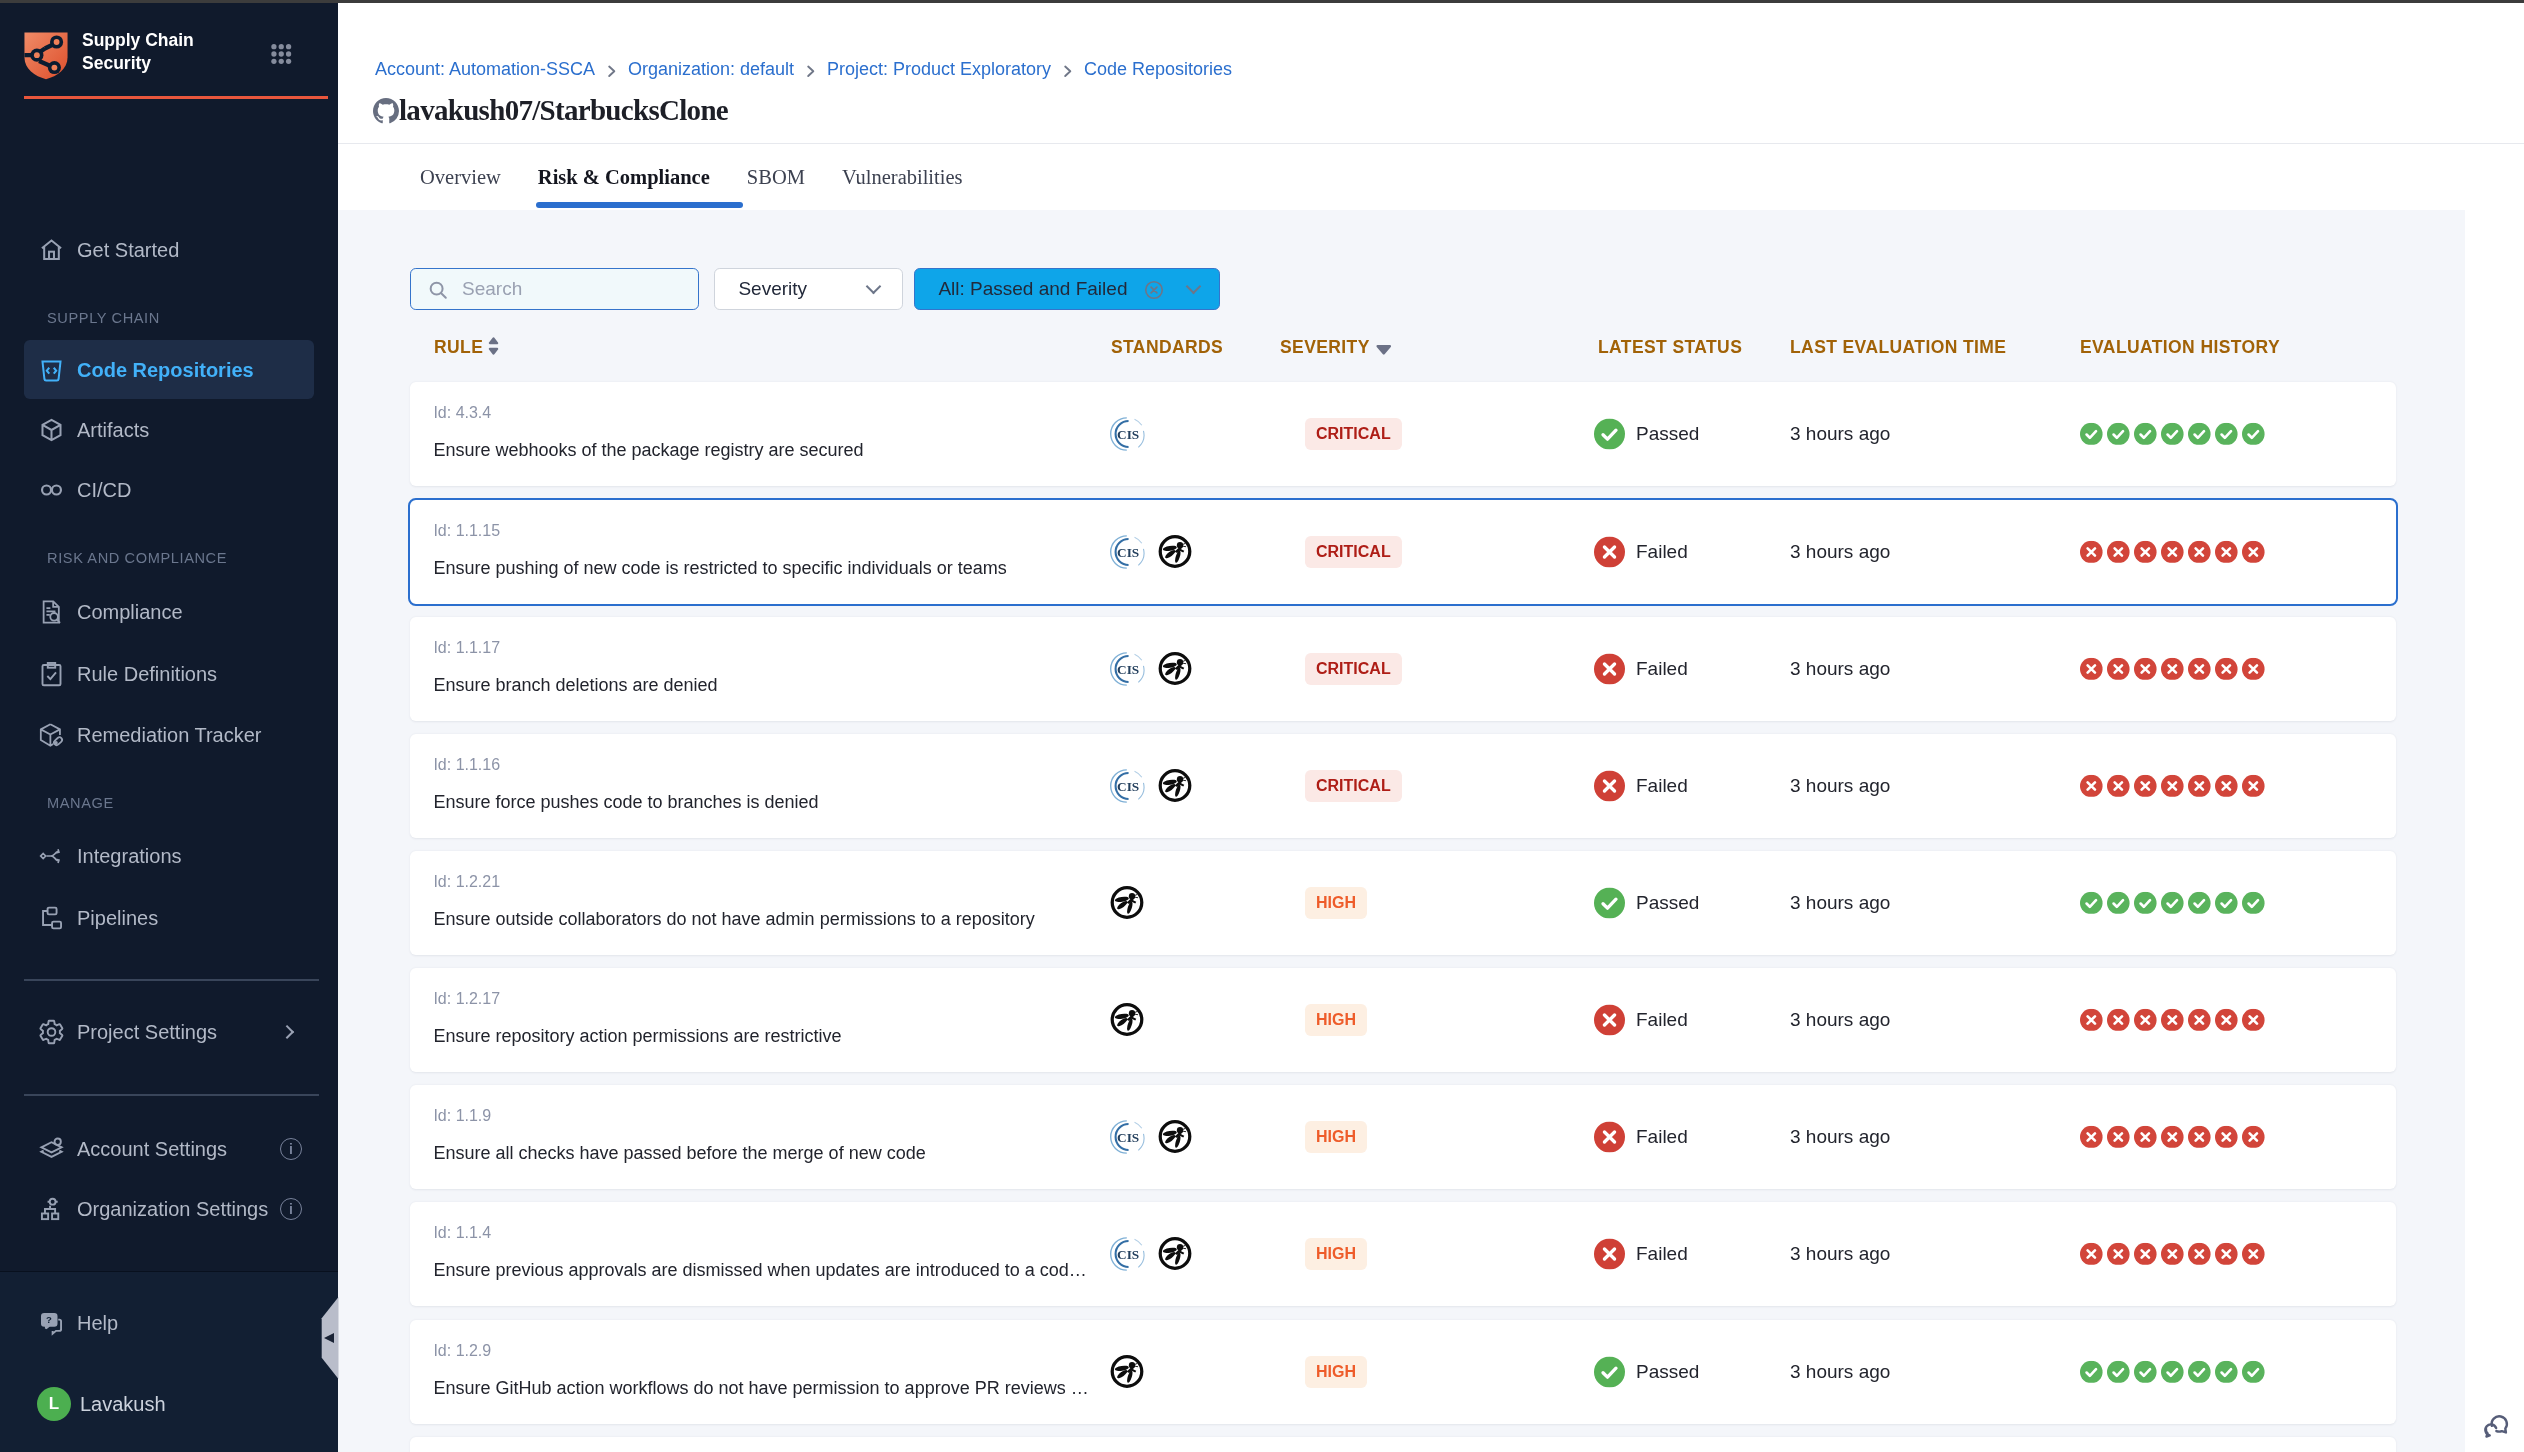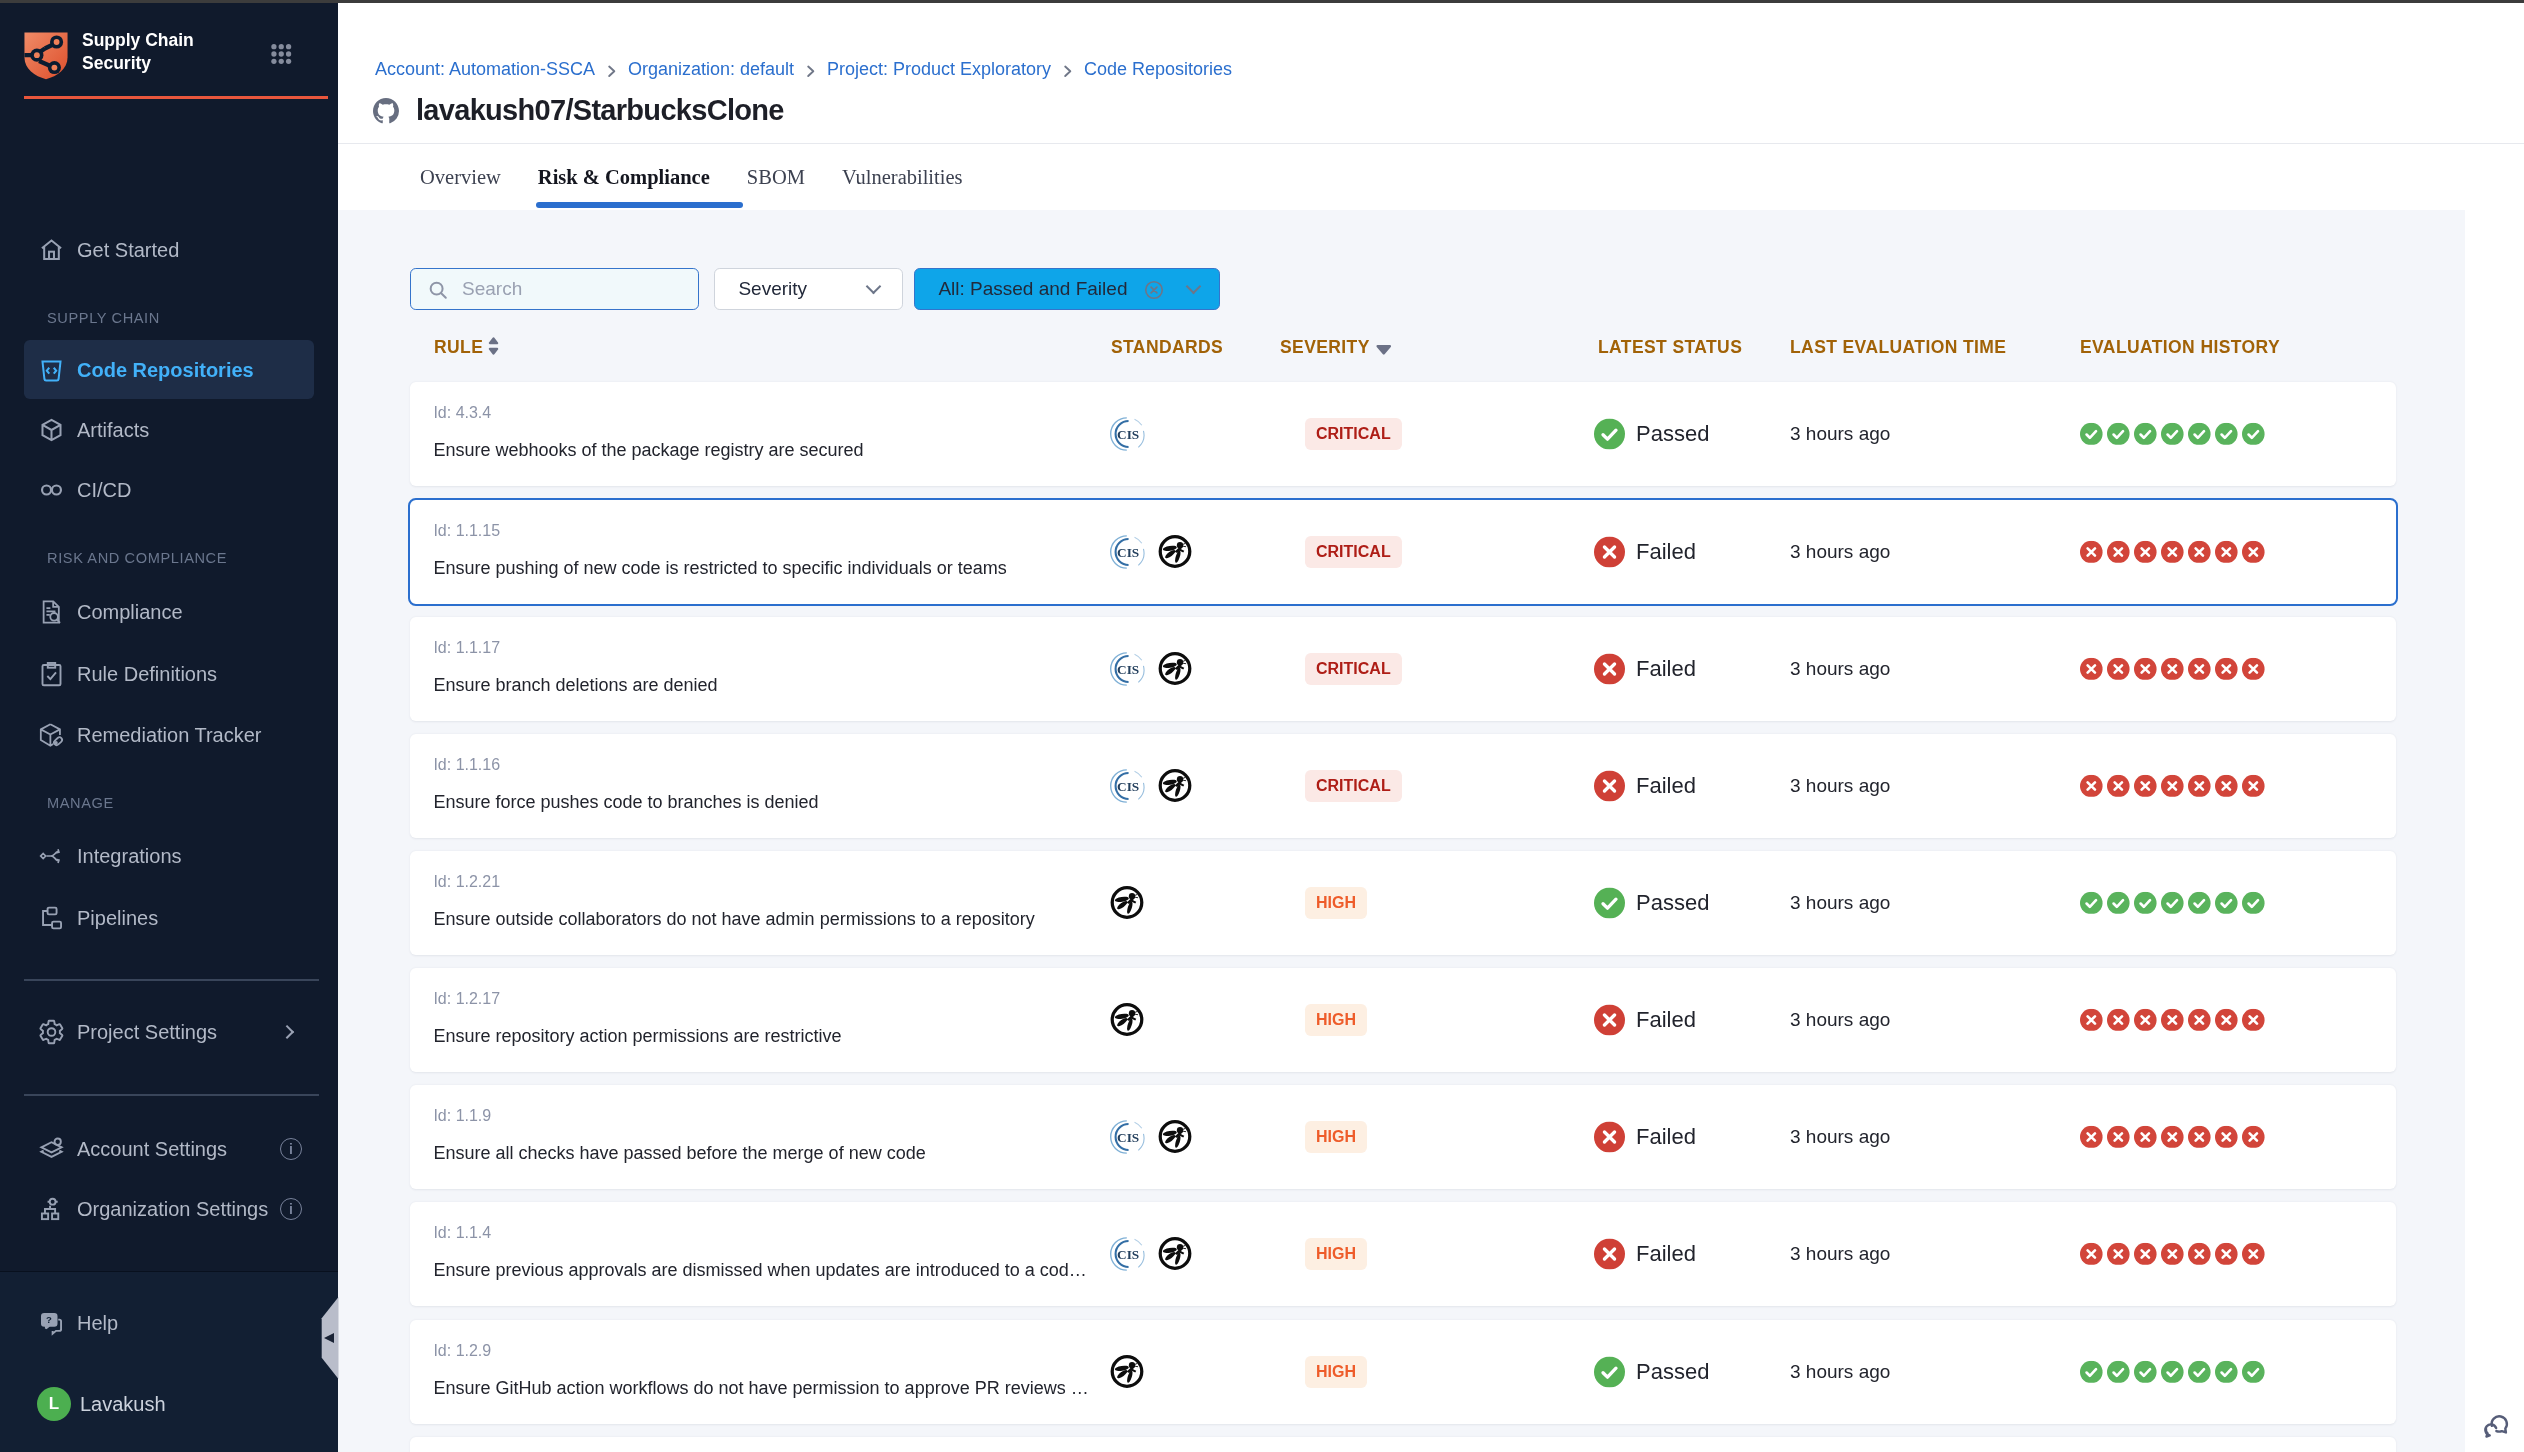--- a/index.html
+++ b/index.html
@@ -20,21 +20,21 @@
 .chev-r { width:10.2px; height:10.2px; border-right:2.2px solid #9aa2b4; border-top:2.2px solid #9aa2b4; transform:rotate(45deg); }
 .info-i { width:22px; height:22px; border:1.5px solid #77819a; border-radius:50%; color:#77819a; font-size:14px; text-align:center; line-height:20px; font-weight:bold; }
 #avatar { left:37px; top:1387px; width:34px; height:34px; border-radius:50%; background:#4caf50; color:#fff; font-size:17px; font-weight:bold; text-align:center; line-height:34px; z-index:12; }
 #collapse { left:321px; top:1297px; width:17.5px; height:82px; background:#b9bdca; clip-path:polygon(100% 0,100% 100%,4% 74%,4% 26%); z-index:60; }
 #collapse .tri { position:absolute; left:2.9px; top:36px; width:0; height:0; border-right:10.2px solid #1a2335; border-top:5.8px solid transparent; border-bottom:5.8px solid transparent; }
 #main { left:338px; top:2.9px; width:2187px; height:1449px; background:#fff;margin-top:36px; }
 .bc { color:#2b6fce; font-size:18px; text-decoration:none; }
 .bcsep { margin:0 11.7px; position:relative; top:1.5px; }
 #bc-row { display:flex; align-items:center; }
 #bc-row { left:37px; top:20px; white-space:nowrap; }
-#title-row { left:35px; top:53px; height:38px; display:flex; align-items:center; gap:17px; }
+#title-row { left:35px; top:53px; height:38px; display:flex; align-items:center; gap:0;font-family:Liberation Serif, serif; }
 #page-title { font-size:29px; font-weight:bold; color:#1d1f27; letter-spacing:-0.7px; }
 #divider1 { left:0; top:104px; width:2187px; height:1.5px; background:#e7e9ee; }
 #tabs { left:82px; top:127px; display:flex; gap:37px; }
 .tab { font-size:20.5px; color:#3c4150;font-family:Liberation Serif, serif; }
 .tab.act { color:#14161f; font-weight:bold; }
 #tab-underline { left:198px; top:163px; width:207px; height:6.6px; background:#2b6fce; border-radius:3.7px; }
 #content { left:0; top:171px; width:2127px; height:1279px; background:#f4f6fa; }
 #search-box { left:72px; top:58px; width:289px; height:42px; border:1.5px solid #3574cb; background:#f1f9fb; border-radius:5.8px; }
 #sev-box { left:376px; top:58px; width:189px; height:42px; border:1.5px solid #cfd4dc; background:#fff; border-radius:5.8px; }
 #all-box { left:576px; top:58px; width:306px; height:42px; border:1.5px solid #3574cb; background:#0ea5e9; border-radius:5.8px; }
@@ -42,21 +42,21 @@
 .chev-d { position:absolute; width:11px; height:11px; border-right:2.2px solid #6d7689; border-bottom:2.2px solid #6d7689; transform:rotate(45deg); }
 .thh { position:absolute; font-size:17.5px; font-weight:bold; color:#a16207; letter-spacing:0.4px; }
 .card { left:72px; width:1986px; height:104px; background:#fff; border-radius:5.8px; box-shadow:0 0.7px 2.2px rgba(30,40,70,0.08); }
 .card.sel { outline:2.2px solid #2b6fce; outline-offset:-0.7px; }
 .rid { position:absolute; left:23.4px; top:22.6px; font-size:16px; color:#8c93a7; }
 .rtitle { position:absolute; left:23.4px; top:58px; font-size:18px; color:#22242d; }
 .icons { position:absolute; left:700px; top:50%; transform:translateY(-50%); height:37px; display:flex; align-items:center; gap:13px; }
 .chip { position:absolute; left:895px; top:50%; transform:translateY(-50%); height:32px; border-radius:5.8px; font-size:16px; font-weight:bold; line-height:32px; padding:0 11px; }
 .chip.crit { background:#fbe9e6; color:#ae1d16; }
 .chip.high { background:#fdefe2; color:#ee5c2a; }
-.status { position:absolute; left:1184px; top:50%; transform:translateY(-50%); display:flex; align-items:center; gap:11px; font-size:22px; color:#22242d; }
+.status { position:absolute; left:1184px; top:50%; transform:translateY(-50%); display:flex; align-items:center; gap:11px; font-size:19px; color:#22242d; }
 .status svg { display:block; }
 .hist svg { display:block; }
 .time { position:absolute; left:1380px; top:50%; transform:translateY(-50%); font-size:19px; color:#22242d; }
 .hist { position:absolute; left:1670px; top:50%; transform:translateY(-50%); display:flex; gap:4.4px; }
 </style>
 </head>
 <body>
 <div id="page">
 <div class="abs" id="main">
 <div class="abs" id="bc-row">

